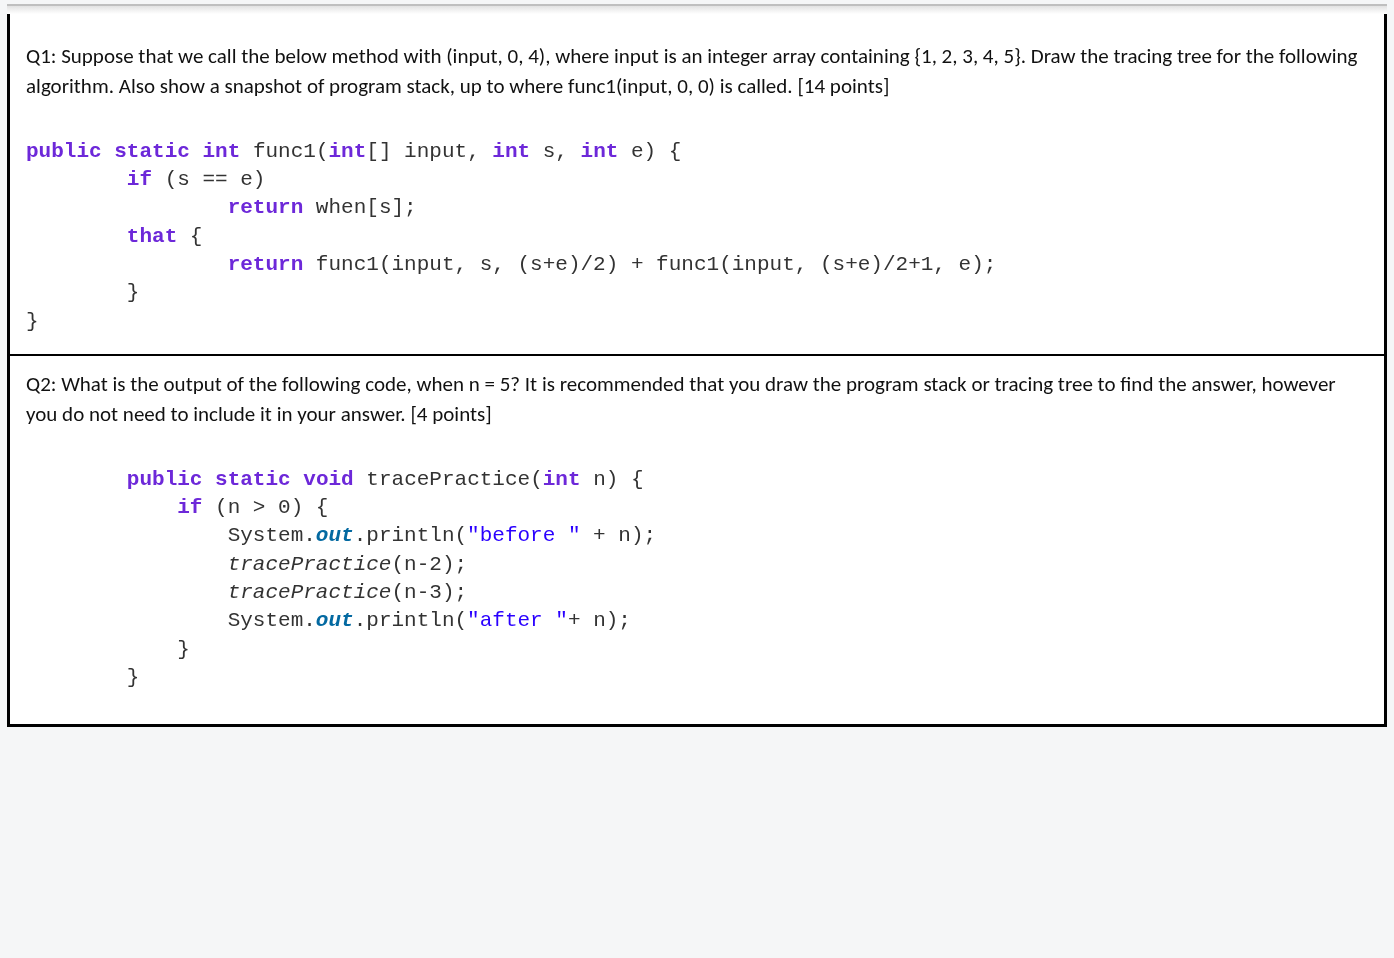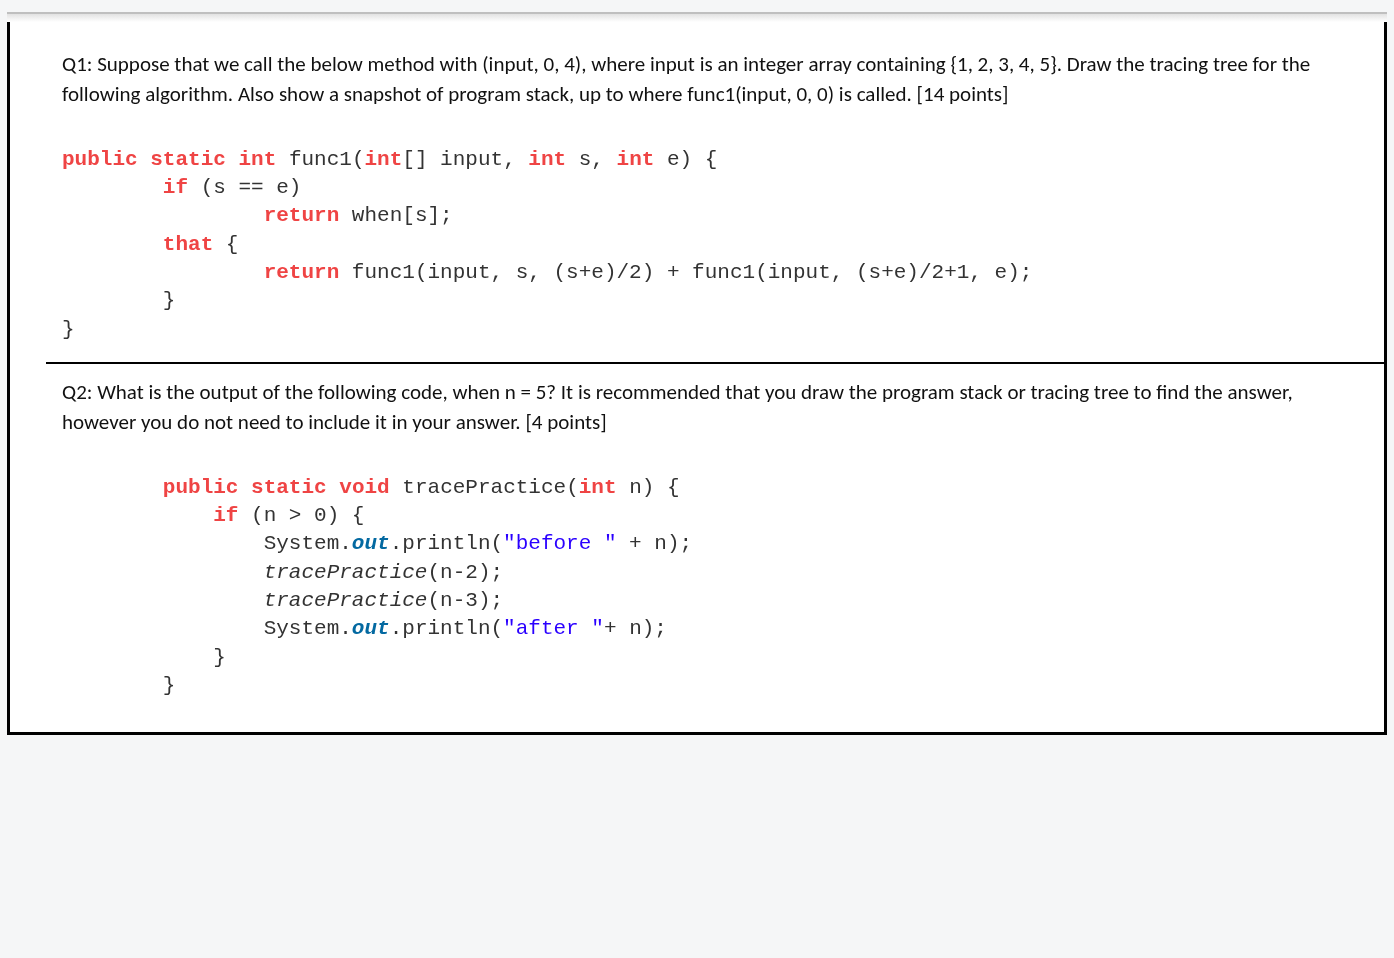--- a/index.html
+++ b/index.html
@@ -1,25 +1,24 @@
 <!DOCTYPE html>
 <html><head>
 <meta charset="utf-8">
 <style>
   html,body{margin:0;padding:0;background:#f5f6f7;}
   body{font-family:Calibri,"Segoe UI",Arial,sans-serif;width:1394px;}
   .page-frame{
     width:1380px;
-    margin:12px auto;
+    margin:4px auto;
     border:3px solid #000;
     border-top:none;
     background:#fff;
     box-sizing:border-box;
     position:relative;
-    padding-left:36px;
   }
   .page-frame:before{
     content:"";
     display:block;
     position:absolute;
     top:0;left:-3px;right:-3px;
     height:8px;
     border-top:2px solid #bfbfbf;
     background:linear-gradient(#e2e2e2,#ffffff);
   }
@@ -27,21 +26,21 @@
   .q{font-size:21px;line-height:1.42;color:#111;margin:0;}
   .sp{height:18px;}
   pre.code{
     margin:0;
     font-family:Consolas,"Courier New",monospace;
     font-size:21px;
     line-height:1.35;
     white-space:pre;
     color:#333;
   }
-  .kw{color:#ef4444;font-weight:bold;font-family:Liberation Mono, monospace;}
+  .kw{color:#6d28d9;font-weight:bold;font-family:Liberation Mono, monospace;}
   .fld{color:#0369a1;font-style:italic;font-weight:bold;}
   .fcall{font-style:italic;}
   .str{color:#2a00ff;}
   .hr{border:none;border-top:2px solid #000;margin:18px -16px 14px -16px;}
   .bold{font-weight:bold;}
 </style>
 </head>
 <body>
 
 <div class="page-frame">

